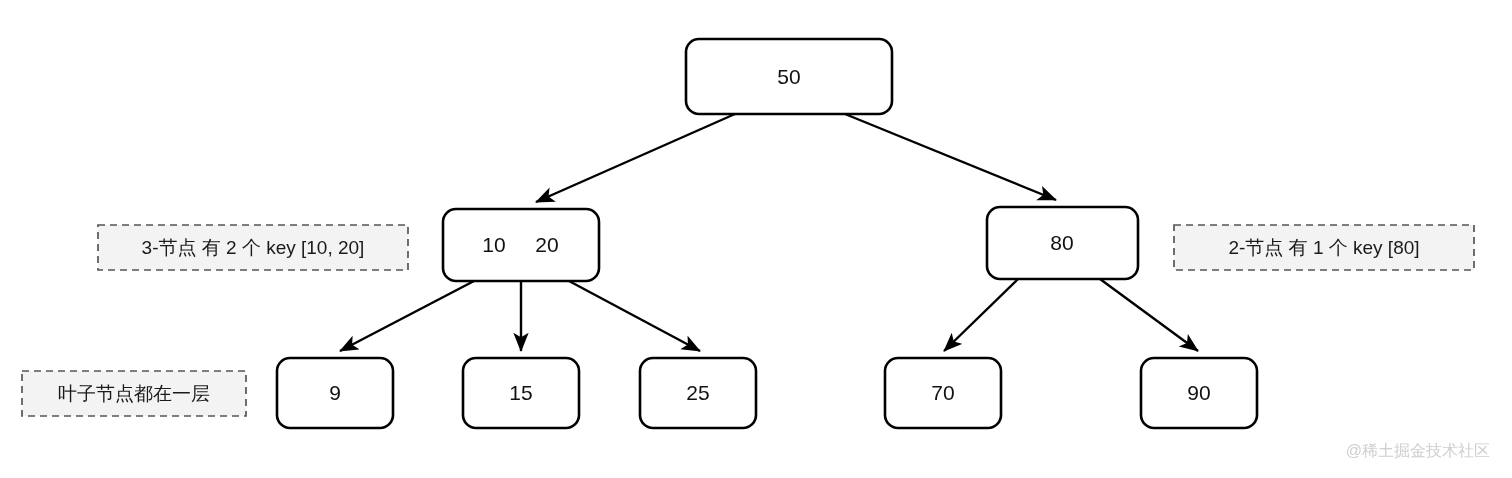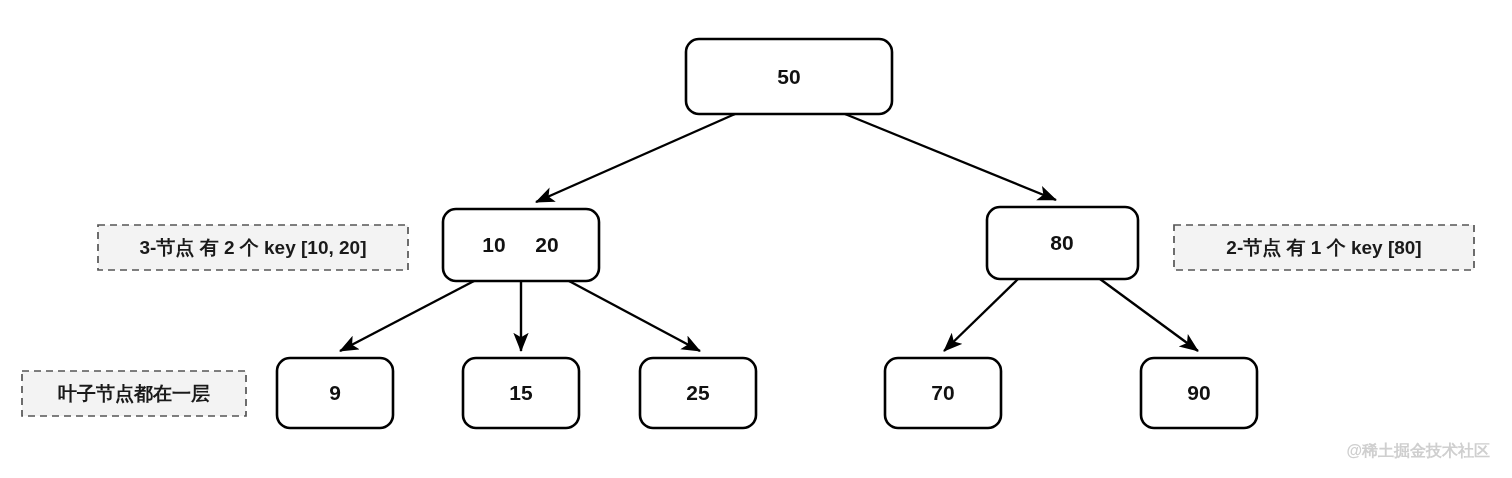--- a/index.html
+++ b/index.html
@@ -12,21 +12,20 @@
     height: 478px;
     position: relative;
     overflow: hidden;
     font-family: "Liberation Sans", "DejaVu Sans", sans-serif;
   }
   #diagram-root {
     position: absolute;
     inset: 0;
     width: 1512px;
     height: 478px;
-    font-weight: bold;
   }
   .node-box {
     fill: #ffffff;
     stroke: #000000;
     stroke-width: 2.6;
   }
   .node-label {
     font-family: "Liberation Sans", "DejaVu Sans", sans-serif;
     font-size: 21px;
     fill: #111111;

